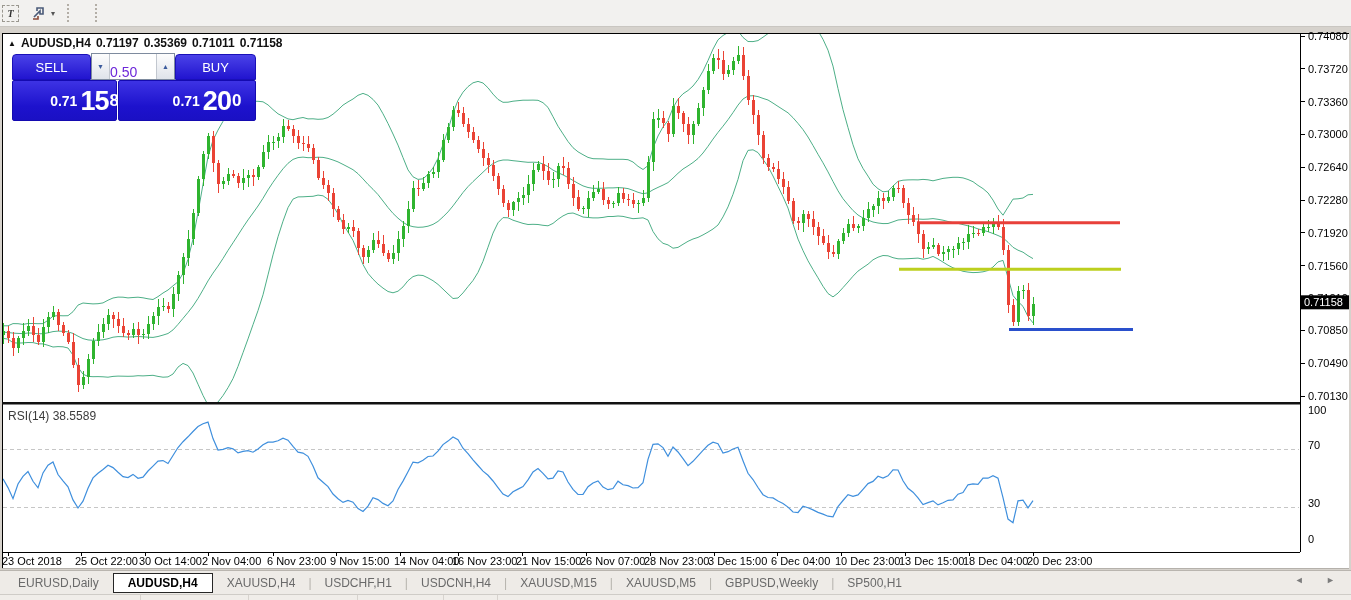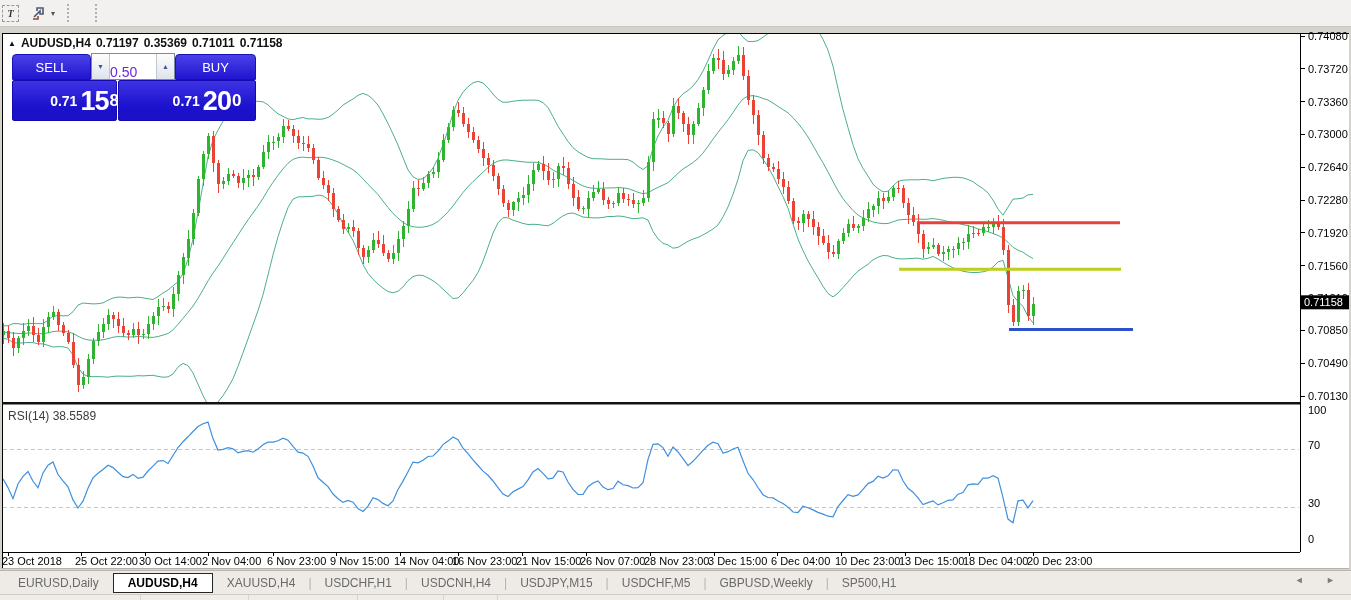--- a/index.html
+++ b/index.html
@@ -630,23 +630,23 @@
 <div class="tabbar">
   <div id="tabs-row" style="display:flex;align-items:center;margin-left:6px;">
       <div class="tab">EURUSD,Daily</div>
       <div class="tab active">AUDUSD,H4</div>
       <div class="tab">XAUUSD,H4</div>
       <span class="tab-sep">|</span>
       <div class="tab">USDCHF,H1</div>
       <span class="tab-sep">|</span>
       <div class="tab">USDCNH,H4</div>
       <span class="tab-sep">|</span>
-      <div class="tab">USDJPY,M15</div>
+      <div class="tab">XAUUSD,M15</div>
       <span class="tab-sep">|</span>
-      <div class="tab">USDCHF,M5</div>
+      <div class="tab">XAUUSD,M5</div>
       <span class="tab-sep">|</span>
       <div class="tab">GBPUSD,Weekly</div>
       <span class="tab-sep">|</span>
       <div class="tab">SP500,H1</div>
     </div>
   <div class="tab-scroll">
     <span>◄</span>
     <span>►</span>
   </div>
 </div>

